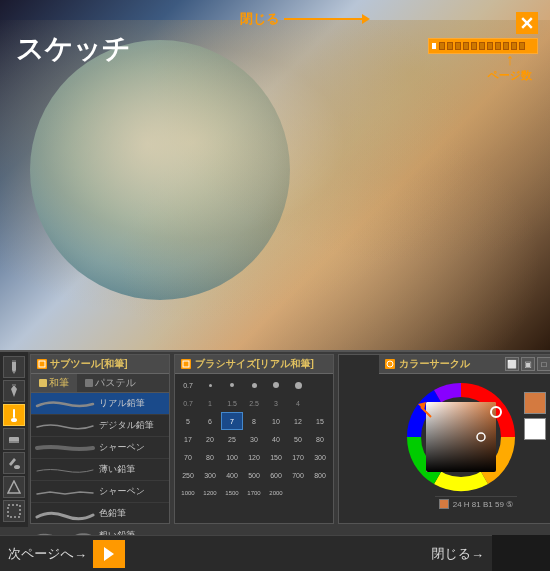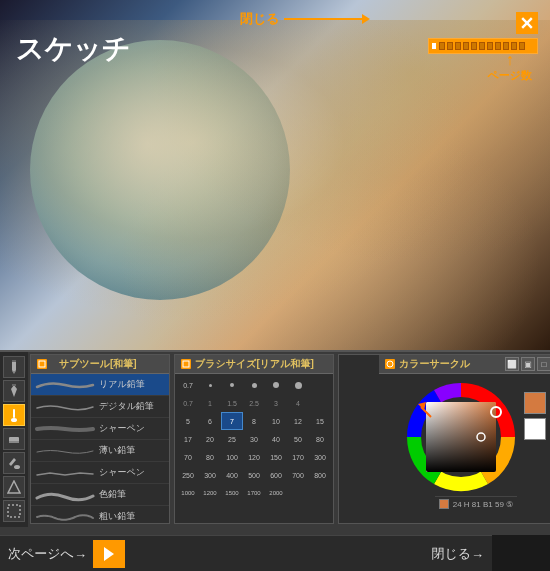--- a/index.html
+++ b/index.html
@@ -141,21 +141,21 @@
       width: 140px;
       height: 170px;
       background: #2d2d2d;
       border: 1px solid #555;
     }
     .subtool-header {
       background: #4a4a4a;
       padding: 2px 6px;
       display: flex;
       align-items: center;
-      gap: 12px;
+      gap: 3px;
       border-bottom: 1px solid #666;
     }
     .subtool-title {
       color: #e0c060;
       font-size: 10px;
       font-weight: bold;
     }
     .subtool-tabs {
       display: flex;
       background: #3a3a3a;
@@ -461,20 +461,34 @@
     </div>
   </div>
 
   <div class="subtool-panel">
     <div class="subtool-header">
       <svg width="10" height="10" viewBox="0 0 10 10">
         <rect x="0" y="0" width="10" height="10" fill="#ff9900" rx="1"></rect>
         <rect x="2" y="2" width="6" height="6" fill="none" stroke="white" stroke-width="1"></rect>
       </svg>
       <span class="subtool-title">サブツール[和筆]</span>
+    </div>
+    <div class="subtool-tabs">
+      <div class="subtool-tab active">
+        <svg width="8" height="8" viewBox="0 0 8 8">
+          <rect x="0" y="0" width="8" height="8" fill="#e0c060" rx="1"></rect>
+        </svg>
+        <span>和筆</span>
+      </div>
+      <div class="subtool-tab">
+        <svg width="8" height="8" viewBox="0 0 8 8">
+          <rect x="0" y="0" width="8" height="8" fill="#777" rx="1"></rect>
+        </svg>
+        <span>パステル</span>
+      </div>
     </div>
     <div class="brush-list">
       <div class="brush-item active">
         <svg class="stroke-svg" viewBox="0 0 60 14">
           <path d="M2 9 Q15 3 30 7 Q45 11 58 7" fill="none" stroke="#888" stroke-width="2.5" stroke-linecap="round"></path>
         </svg>
         <span class="brush-item-label">リアル鉛筆</span>
       </div>
       <div class="brush-item">
         <svg class="stroke-svg" viewBox="0 0 60 14">

